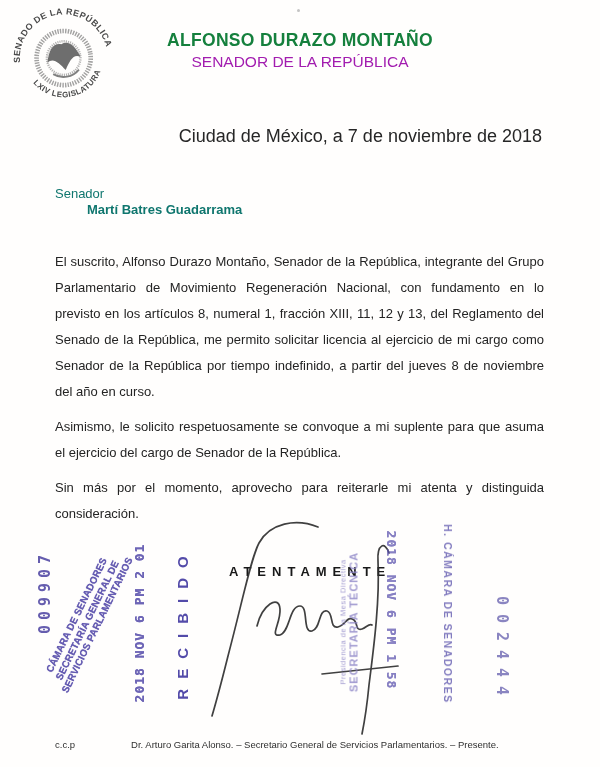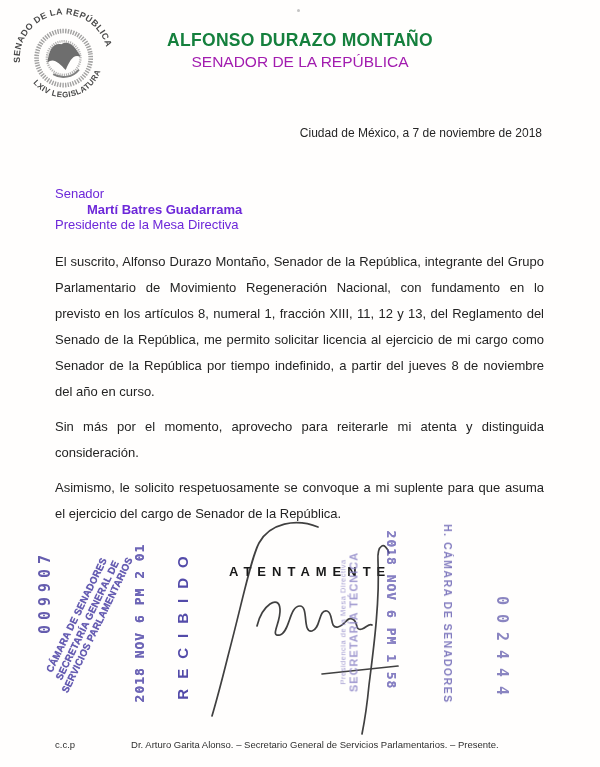--- a/index.html
+++ b/index.html
@@ -13,24 +13,24 @@
   .lh-name{
     position:absolute;top:30px;left:0;width:100%;text-align:center;
     font-size:17.5px;font-weight:bold;letter-spacing:.3px;color:#15803d;
   }
   .lh-title{
     position:absolute;top:53px;left:0;width:100%;text-align:center;
     font-size:15.5px;color:#a21caf;
   }
   .dateline{
     position:absolute;top:126px;right:58px;
-    font-size:12px;color:#262626;
+    font-size:18px;color:#262626;
   }
   
-  .recipient{position:absolute;top:186px;left:55px;font-size:13px;line-height:15.5px;color:#6d28d9;}
+  .recipient{position:absolute;top:186px;left:55px;font-size:13px;line-height:15.5px;color:#0f766e;}
   .recipient .bold{font-weight:bold;padding-left:32px;}
   
   .letter-body{
     position:absolute;top:249px;left:55px;width:489px;
     font-size:13px;line-height:26px;text-align:justify;color:#242424;
   }
   .letter-body p{margin:0 0 9px 0;}
   
   .closing{
     position:absolute;left:229px;top:564px;
@@ -102,27 +102,26 @@
   </div>
 
   <div class="lh-name">ALFONSO DURAZO MONTAÑO</div>
   <div class="lh-title">SENADOR DE LA REPÚBLICA</div>
 
   <div class="dateline">Ciudad de México, a 7 de noviembre de 2018</div>
 
   <div class="recipient">
     <div>Senador</div>
     <div class="bold">Martí Batres Guadarrama</div>
-    <div>Presidente de la Mesa Directiva</div>
   </div>
 
   <div class="letter-body">
     <p>El suscrito, Alfonso Durazo Montaño, Senador de la República, integrante del Grupo Parlamentario de Movimiento Regeneración Nacional, con fundamento en lo previsto en los artículos 8, numeral 1, fracción XIII, 11, 12 y 13, del Reglamento del Senado de la República, me permito solicitar licencia al ejercicio de mi cargo como Senador de la República por tiempo indefinido, a partir del jueves 8 de noviembre del año en curso.</p>
+    <p>Asimismo, le solicito respetuosamente se convoque a mi suplente para que asuma el ejercicio del cargo de Senador de la República.</p>
     <p>Sin más por el momento, aprovecho para reiterarle mi atenta y distinguida consideración.</p>
-    <p>Asimismo, le solicito respetuosamente se convoque a mi suplente para que asuma el ejercicio del cargo de Senador de la República.</p>
   </div>
 
   <div class="closing">ATENTAMENTE</div>
 
   <svg class="signature" width="260" height="235" viewBox="0 0 260 235">
     <g fill="none" stroke="#2c2c2c" stroke-width="1.7" stroke-linecap="round" opacity="0.9">
       <path d="M158,14 C136,5 110,10 99,30 C91,45 83,86 68,143 C63,163 57,186 52,203"></path>
       <path d="M97,113 C102,92 119,81 120,96 C121,110 109,124 120,122 C130,119 129,93 140,93 C149,93 142,120 152,118 C161,116 158,96 167,98 C174,100 169,116 178,114 C186,112 187,102 194,107 C198,110 195,118 202,116 C206,115 209,110 212,112"></path>
       <path d="M229,40 C225,28 217,31 218,48 C220,90 213,140 209,172 C207,193 204,211 202,221"></path>
       <path d="M162,161 L238,153"></path>

